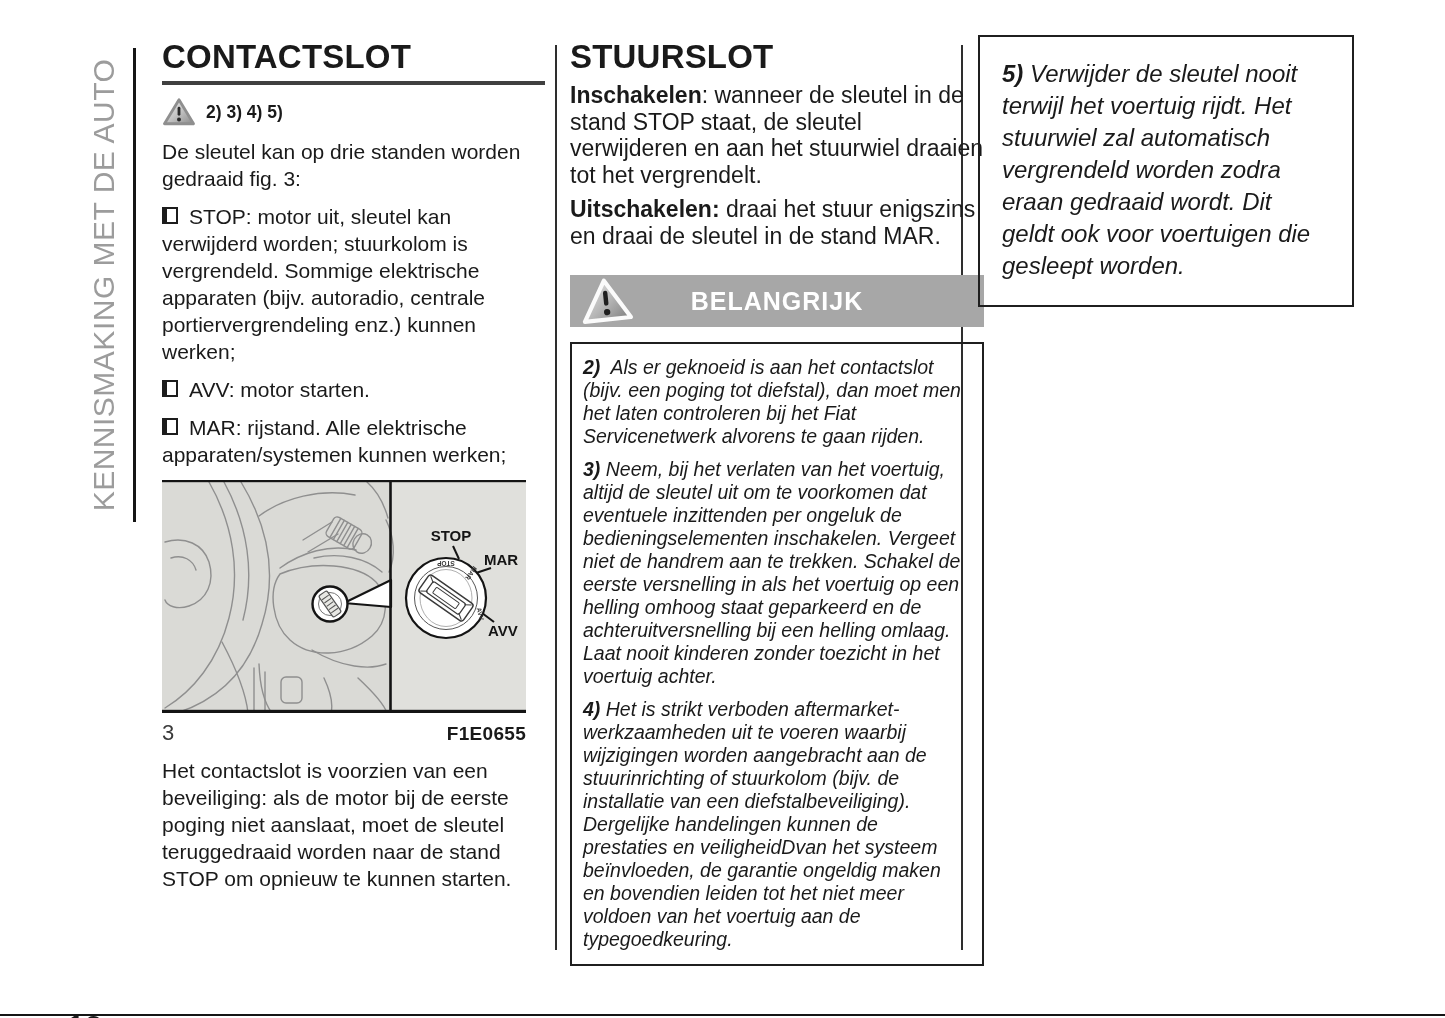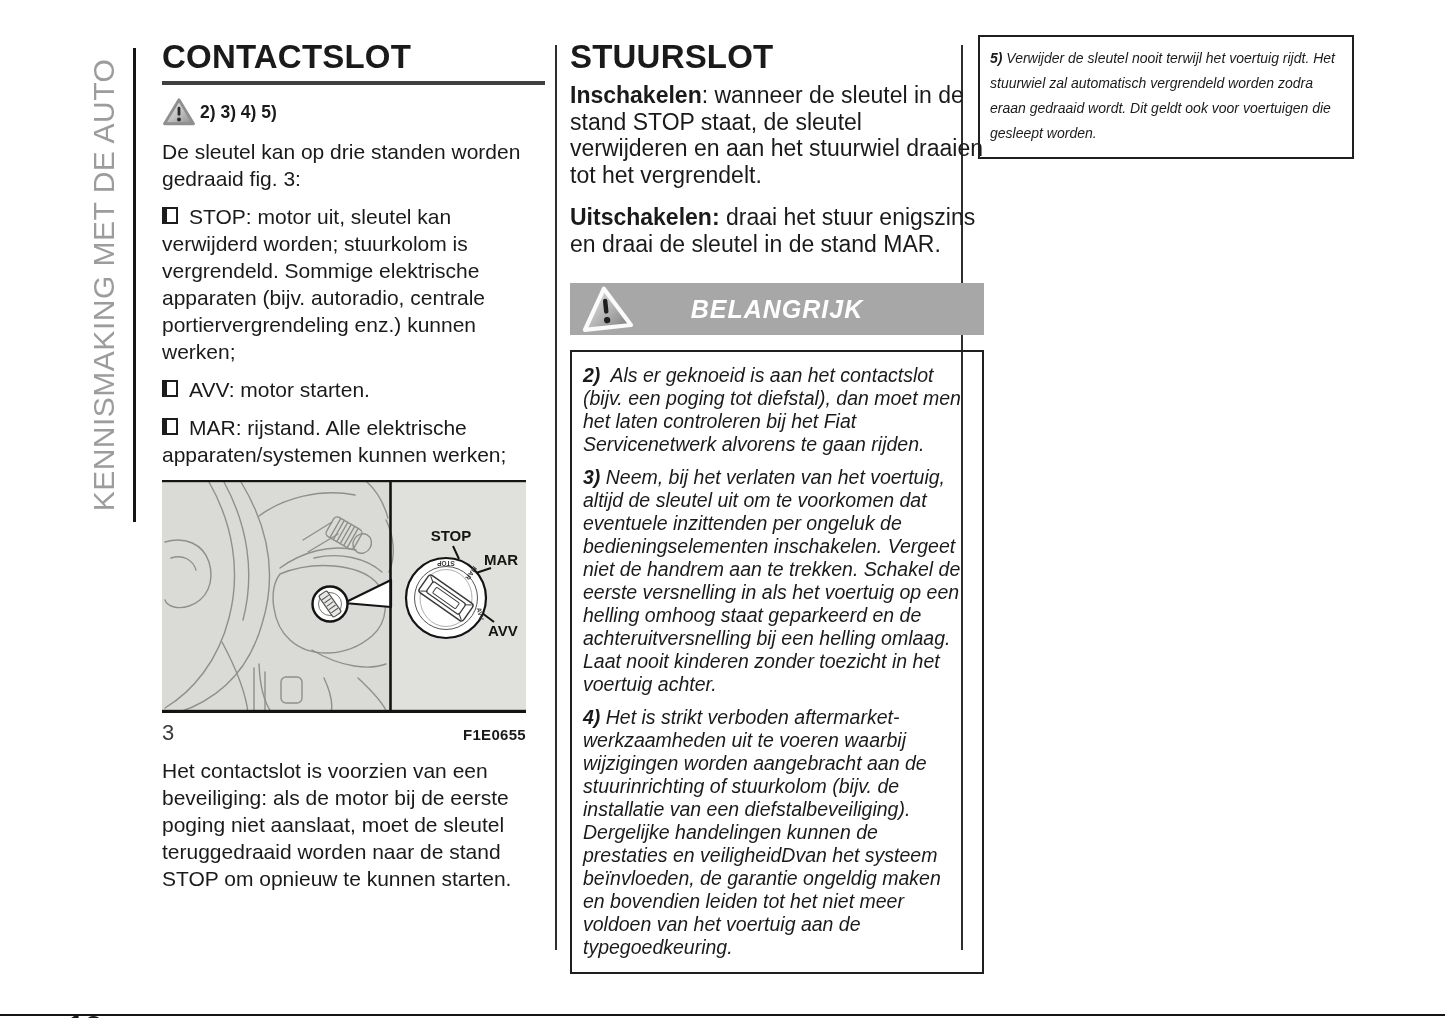--- a/index.html
+++ b/index.html
@@ -16,48 +16,48 @@
   
   .col1{position:absolute;left:162px;top:42px;width:383px;}
   .col2{position:absolute;left:570px;top:42px;width:414px;}
   .divider{position:absolute;top:45px;width:2px;height:905px;background:#2e2e2e;}
   .divider.d1{left:555px;}
   .divider.d2{left:961px;}
 
   .section-title{font-size:33px;line-height:30px;font-weight:bold;letter-spacing:.2px;}
   .underlined{border-bottom:4px solid #404040;padding-bottom:9px;}
 
-  .warn-row{display:flex;align-items:center;gap:4px;margin-top:12px;font-weight:bold;font-size:17.5px;}
+  .warn-row{display:flex;align-items:center;gap:10px;margin-top:12px;font-weight:bold;font-size:17.5px;}
   .warn-row svg{flex:0 0 auto;}
 
   p.body{font-size:21px;line-height:27px;margin:11px 0 0 0;}
   .sq{display:inline-block;width:9px;height:13px;border:2px solid #1c1c1c;border-left-width:5px;margin-right:11px;}
 
   
   .figure{margin-top:12px;width:364px;height:233px;}
   .fig-caption{width:364px;display:flex;justify-content:space-between;align-items:baseline;margin-top:3px;}
   .fig-num{font-size:22px;color:#3a3a3a;}
-  .fig-code{font-size:15px;font-weight:bold;letter-spacing:.3px;}
+  .fig-code{font-size:19px;font-weight:bold;letter-spacing:.3px;}
   .outro{margin-top:24px;}
 
   
   .col2 p.body{font-size:23px;line-height:26.5px;margin:10px 0 0 0;}
   .banner{position:relative;margin-top:26px;height:52px;background:#a7a7a7;}
   .banner .banner-title{position:absolute;inset:0;display:flex;align-items:center;justify-content:center;
-    color:#fff;font-weight:bold;font-style:italic;font-size:25px;letter-spacing:1px;}
+    color:#fff;font-weight:bold;font-size:25px;letter-spacing:1px;}
   .banner svg{position:absolute;left:8px;top:1px;}
   .notes-box{margin-top:15px;border:2px solid #1f1f1f;padding:12px 11px 13px 11px;}
   .note{font-style:italic;font-size:19.5px;line-height:23px;margin:0 8px 10px 0;}
   .note:last-child{margin-bottom:0;}
   .note b{font-style:italic;}
 
   
   .note5-box{position:absolute;left:978px;top:35px;width:376px;border:2px solid #1f1f1f;
     padding:9px 10px 11px 10px;box-sizing:border-box;}
-  .note5-box .note{font-size:14px;line-height:25px;margin:0;}
+  .note5-box .note{font-size:24px;line-height:32px;margin:12px;}
 </style>
 </head>
 <body>
 
 <div class="page">
 
   <div class="sidebar-label">KENNISMAKING MET DE AUTO</div>
   <div class="sidebar-rule"></div>
   <div class="page-number">10</div>
   <div class="bottom-rule"></div>
@@ -179,21 +179,21 @@
       <span class="fig-code">F1E0655</span>
     </div>
 
     <p class="body outro">Het contactslot is voorzien van een beveiliging: als de motor bij de eerste poging niet aanslaat, moet de sleutel teruggedraaid worden naar de stand STOP om opnieuw te kunnen starten.</p>
   </div>
 
   <div class="col2">
     <div class="section-title">STUURSLOT</div>
 
     <p class="body"><b>Inschakelen</b><span>: wanneer de sleutel in de stand STOP staat, de sleutel verwijderen en aan het stuurwiel draaien tot het vergrendelt.</span></p>
-    <p class="body" style="margin-top:16px"><b>Uitschakelen:</b><span> draai het stuur enigszins en draai de sleutel in de stand MAR.</span></p>
+    <p class="body" style="margin-top:8px"><b>Uitschakelen:</b><span> draai het stuur enigszins en draai de sleutel in de stand MAR.</span></p>
 
     <div class="banner">
       <svg width="56" height="50" viewBox="0 0 60 54">
         <defs>
           <linearGradient id="g2" x1="0" y1="0" x2="1" y2="1">
             <stop offset="0" stop-color="#ededed"></stop>
               <stop offset="0.55" stop-color="#b5b5b5"></stop>
               <stop offset="1" stop-color="#7f7f7f"></stop>
           </linearGradient>
         </defs>

